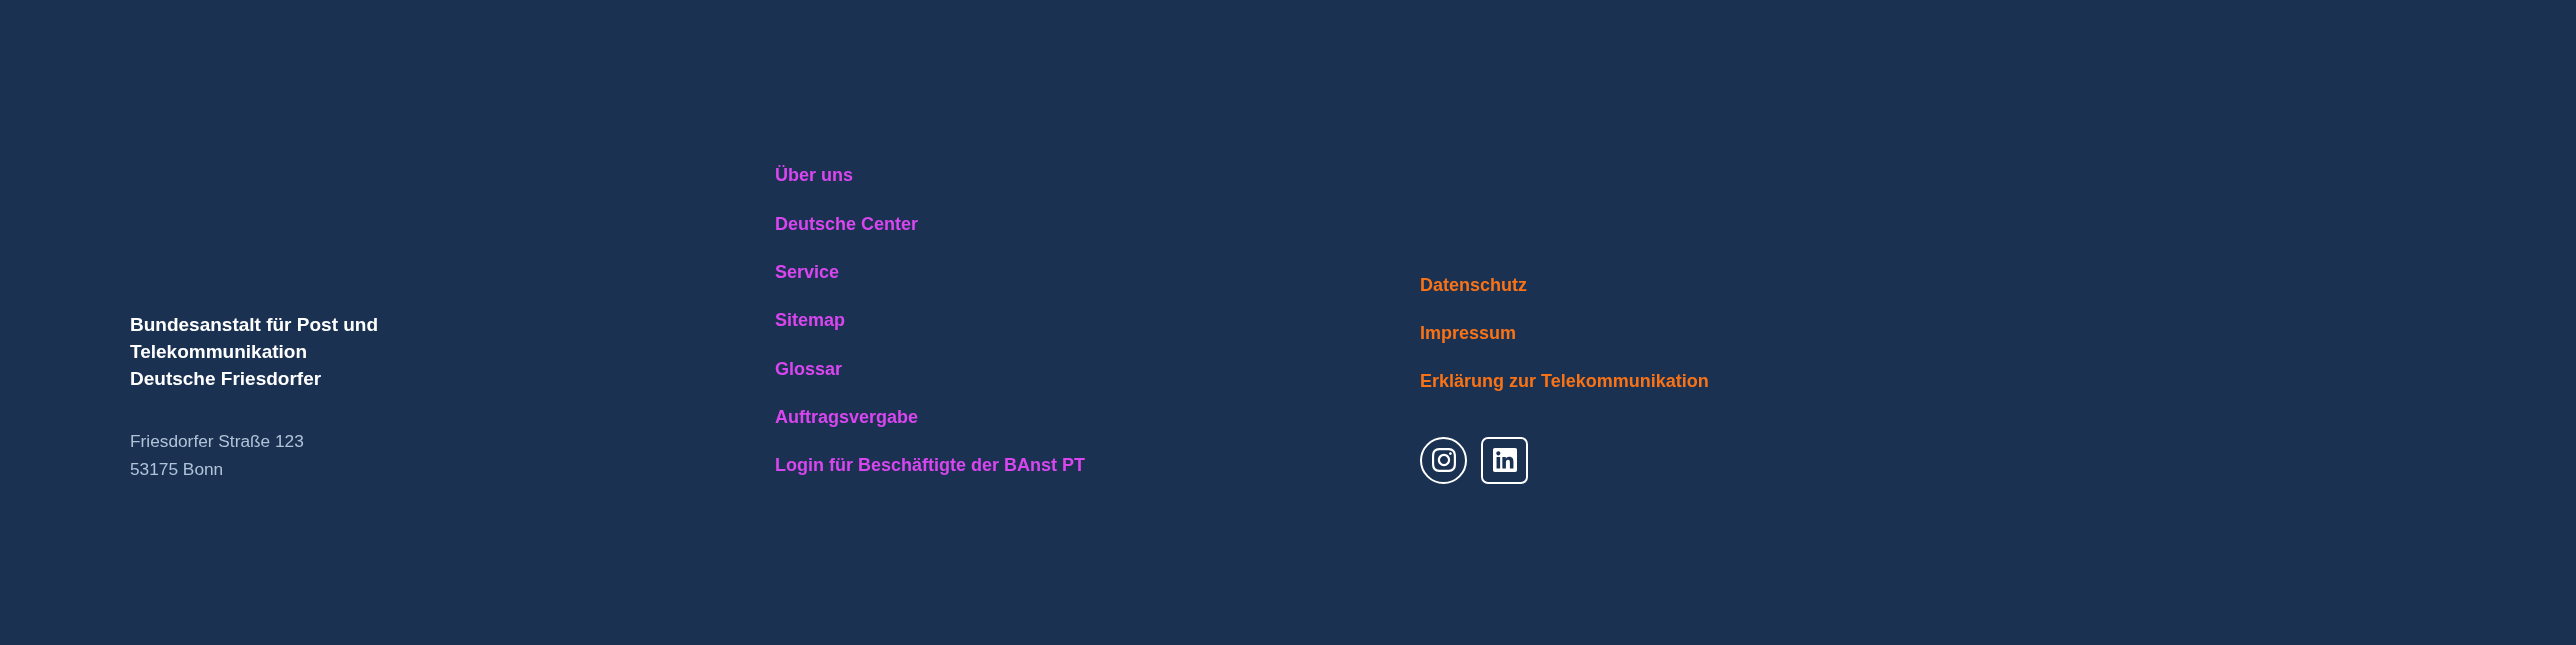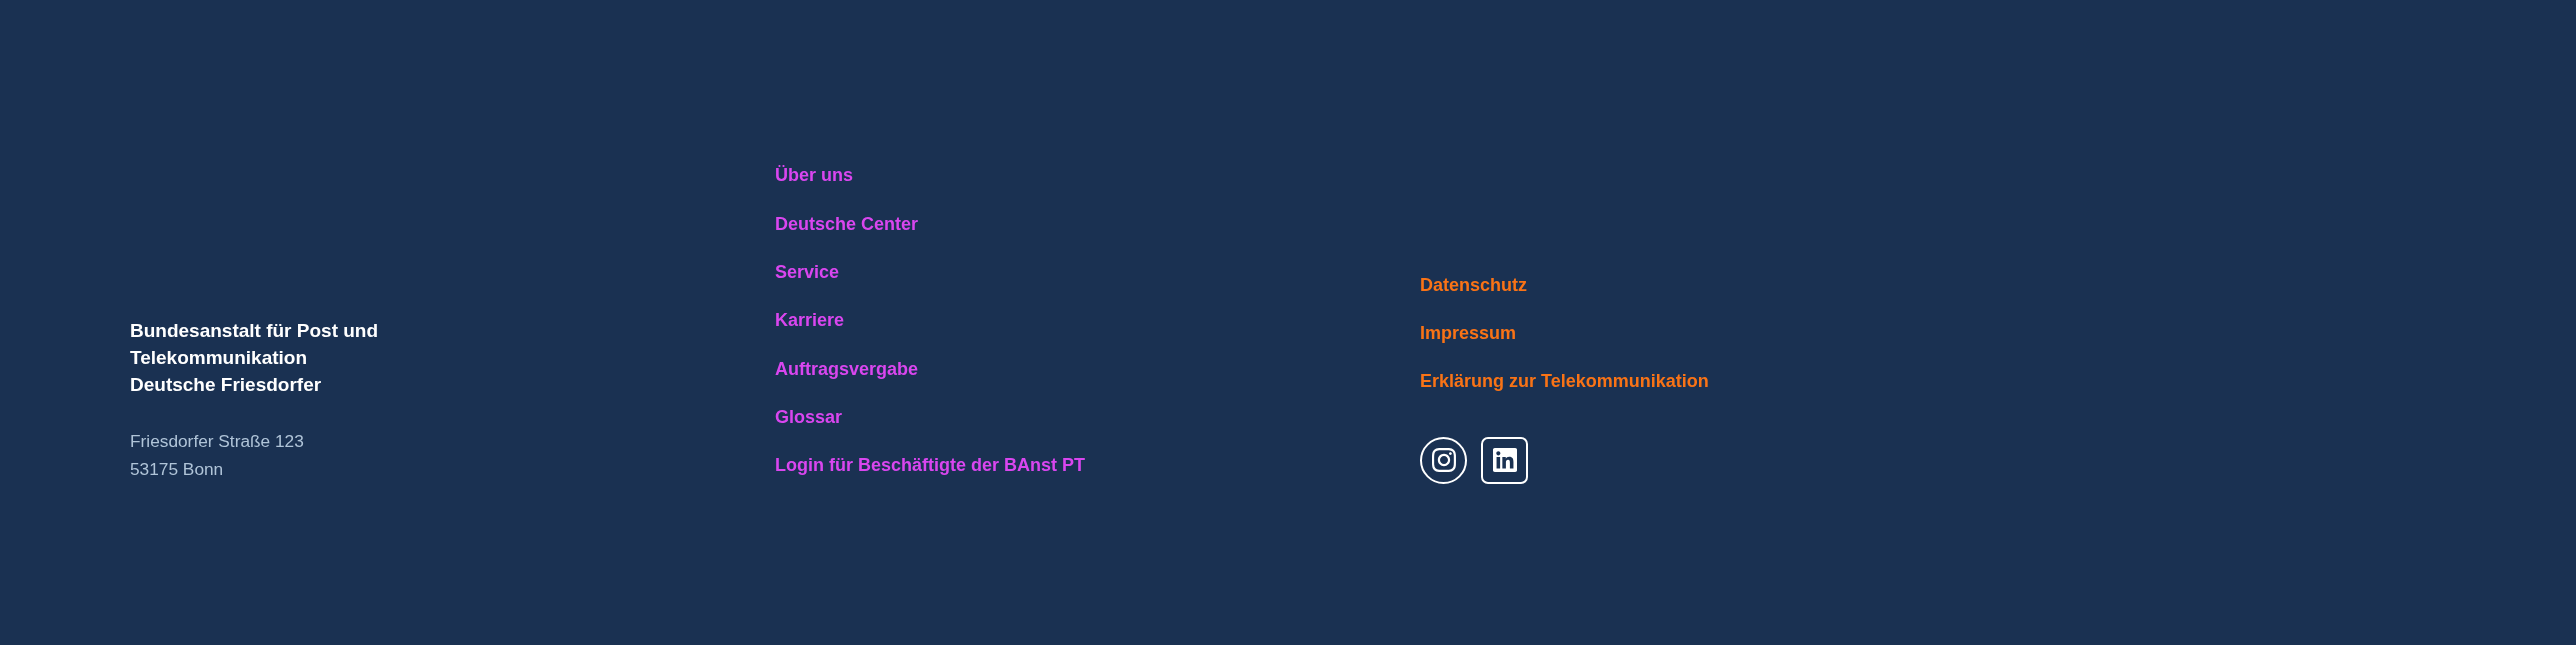--- a/index.html
+++ b/index.html
@@ -41,21 +41,21 @@
       font-weight: bold;
       font-size: 19px;
       line-height: 1.4;
       margin-bottom: 7px;
     }
 
     .org-address {
       color: #b0c4d8;
       font-size: 17.3px;
       line-height: 1.6;
-      margin-top: 7px;
+      margin-top: 13px;
     }
 
     .nav-link {
       color: #d946ef;
       font-weight: bold;
       font-size: 18px;
       line-height: 1.6;
       text-decoration: none;
       display: block;
       margin-bottom: 3.5px;
@@ -128,23 +128,23 @@
       <div class="org-address">
         <span>Friesdorfer Straße 123</span><br>
         <span>53175 Bonn</span>
       </div>
     </div>
 
     <div class="footer-col">
       <a class="nav-link">Über uns</a>
       <a class="nav-link">Deutsche Center</a>
       <a class="nav-link">Service</a>
-      <a class="nav-link">Karriere</a>
+      <a class="nav-link">Sitemap</a>
+      <a class="nav-link">Glossar</a>
       <a class="nav-link">Auftragsvergabe</a>
-      <a class="nav-link">Glossar</a>
       <a class="nav-link">Login für Beschäftigte der BAnst PT</a>
     </div>
 
     <div class="footer-col">
       <a class="legal-link">Datenschutz</a>
       <a class="legal-link">Impressum</a>
       <a class="legal-link">Erklärung zur Telekommunikation</a>
 
       <div class="social-icons">
         <a class="social-icon" title="Instagram">

